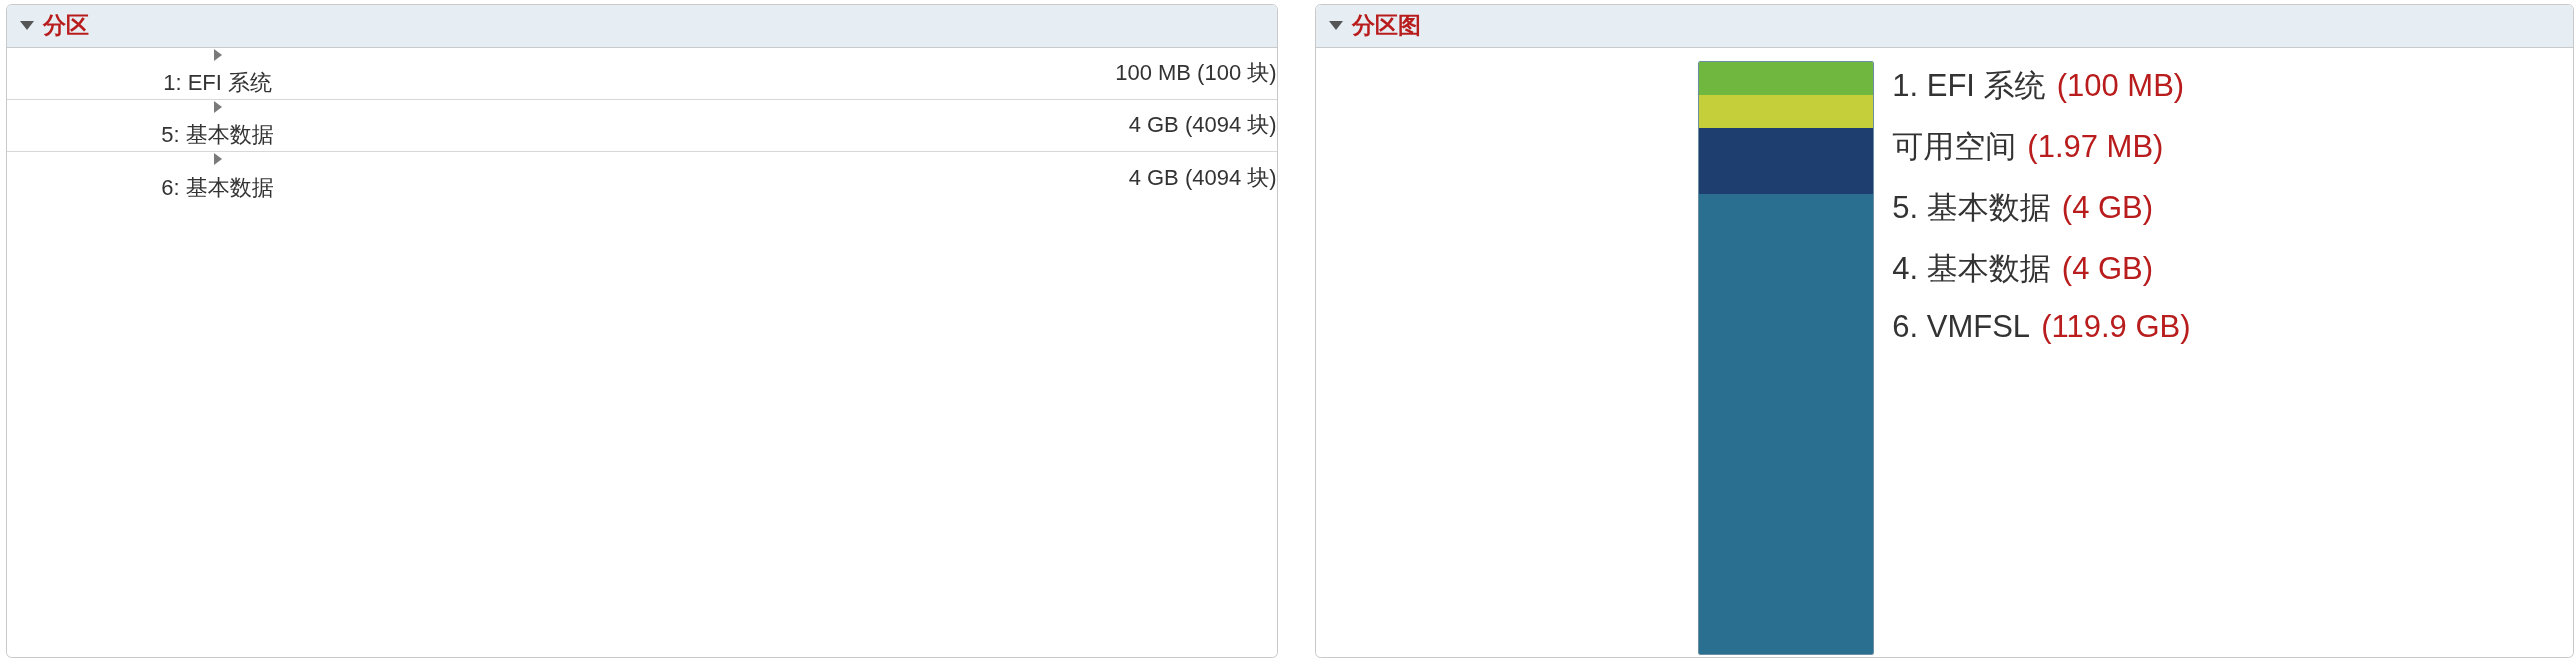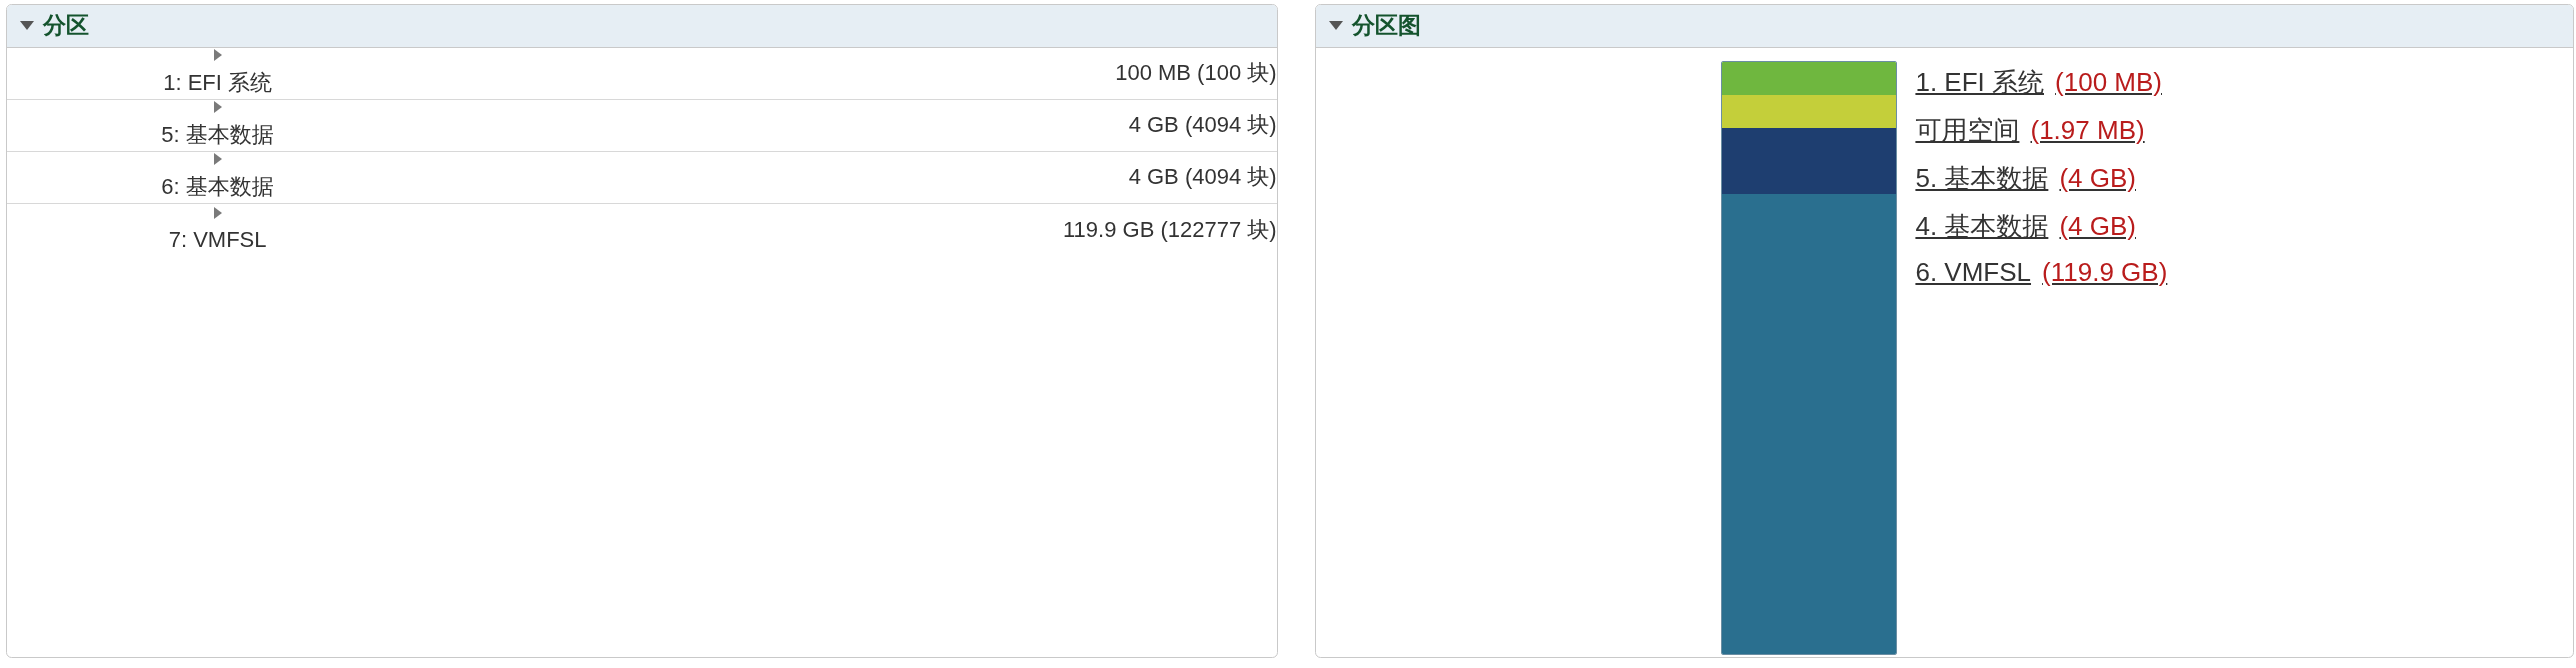--- a/index.html
+++ b/index.html
@@ -37,21 +37,21 @@
   }
   .panel-header {
     background: #e6eef4;
     border-bottom: 0.9px solid #c9c9c9;
     padding: 5.6px 13px;
     font-weight: 600;
     font-size: 23px;
     display: flex;
     align-items: center;
     gap: 5.6px;
-    color: #14532d;
+    color: #b91c1c;
   }
   .panel-header .caret {
     display: inline-block;
     width: 0;
     height: 0;
     border-left: 7.4px solid transparent;
     border-right: 7.4px solid transparent;
     border-top: 9.3px solid #555;
     margin-right: 3.7px;
   }
@@ -103,24 +103,23 @@
     overflow: hidden;
     display: flex;
     flex-direction: column;
   }
   .slice {
     width: 100%;
   }
   .legend {
     display: flex;
     flex-direction: column;
-    gap: 13px;
+    gap: 19px;
     padding-top: 3.7px;
-    font-size: 26px;
-    text-decoration: underline;
+    font-size: 31px;
   }
   .legend-row {
     display: flex;
     align-items: baseline;
     gap: 7.4px;
     white-space: nowrap;
   }
   .legend-size {
     color: #b91c1c;
     margin-left: 3.7px;
@@ -150,27 +149,20 @@
           <span>5: 基本数据</span>
         </div>
         <div class="pcell-size">4 GB (4094 块)</div>
       </div>
       <div class="prow">
         <div class="pcell-name">
           <span class="row-caret"></span>
           <span>6: 基本数据</span>
         </div>
         <div class="pcell-size">4 GB (4094 块)</div>
-      </div>
-      <div class="prow">
-        <div class="pcell-name">
-          <span class="row-caret"></span>
-          <span>7: VMFSL</span>
-        </div>
-        <div class="pcell-size">119.9 GB (122777 块)</div>
       </div>
     </div>
   </div>
 
   <div class="panel panel-right">
     <div class="panel-header">
       <span class="caret"></span>
       <span>分区图</span>
     </div>
     <div class="diagram-body">

